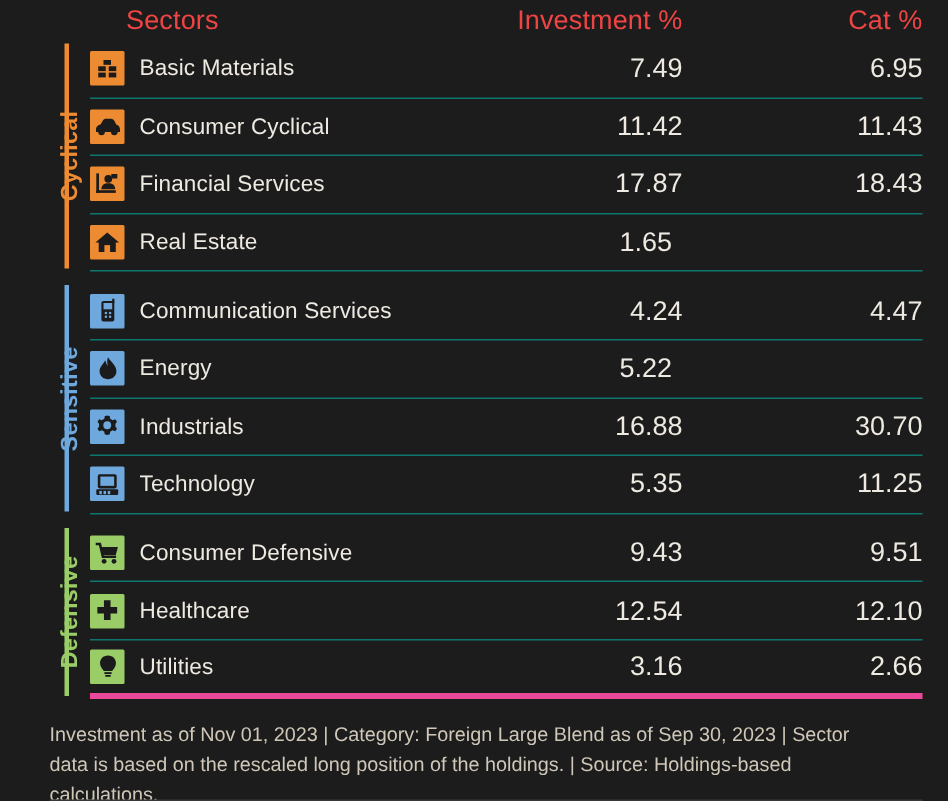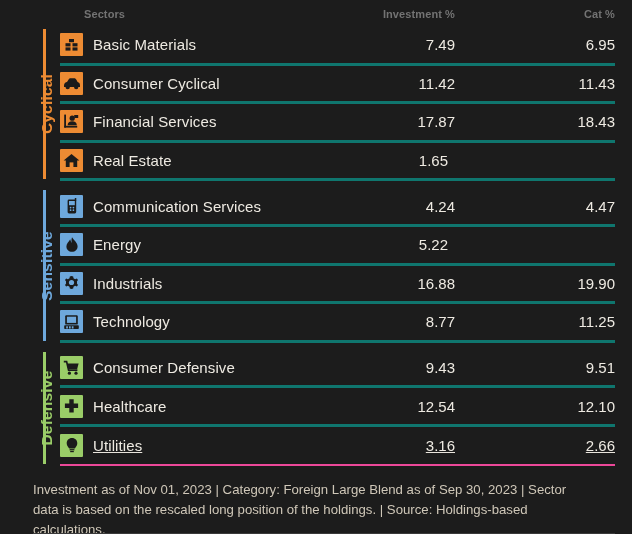--- a/index.html
+++ b/index.html
@@ -26,23 +26,23 @@
   
   .table-header {
     display: flex;
     align-items: center;
     height: 27px;
     padding-left: 33px;
     padding-right: 17px;
     box-sizing: border-box;
   }
   .th {
-    font-size: 11px;
-    font-weight: bold;
-    color: #737373;
+    font-size: 18px;
+    font-weight: normal;
+    color: #ef4444;
     letter-spacing: .1px;
   }
   .th-sectors {
     flex: 0 0 auto;
     width: 275px;
     padding-left: 51px;
     box-sizing: border-box;
   }
   .th-invest {
     flex: 1 1 auto;
@@ -99,26 +99,25 @@
   .group-rows {
     flex: 1 1 auto;
     min-width: 0;
   }
 
   
   .row {
     display: flex;
     align-items: center;
     height: 38.6px;
-    border-bottom: 3px solid #0f766e;
+    border-bottom: 1px solid #0f766e;
     box-sizing: border-box;
   }
   .group:last-child .row:last-child {
-    border-bottom: 2px solid #ec4899;
-    text-decoration: underline;
+    border-bottom: 4px solid #ec4899;
   }
 
   .cell-sector {
     flex: 0 0 auto;
     width: 248px;
     display: flex;
     align-items: center;
     box-sizing: border-box;
   }
   .sector-icon {
@@ -133,21 +132,21 @@
   }
   .sector-icon svg { display: block; }
   .sector-name {
     font-size: 15px;
     color: #eeeae2;
     white-space: nowrap;
     letter-spacing: .1px;
   }
 
   .cell-num {
-    font-size: 15px;
+    font-size: 18px;
     color: #eeeae2;
     text-align: right;
     box-sizing: border-box;
     font-variant-numeric: tabular-nums;
   }
   .cell-invest {
     flex: 1 1 auto;
     padding-right: 20px;
   }
   .cell-cat {
@@ -293,37 +292,37 @@
             <div class="cell-sector">
               <span class="sector-icon" style="background: rgb(110, 168, 220);">
                 <svg width="17" height="17" viewBox="0 0 17 17">
       <path d="M8.5 1 L10.2 1.45 L10.5 3.3 C11.1 3.5 11.6 3.8 12.1 4.2 L13.85 3.55 L15 5.1 L13.9 6.6 C14.05 7.2 14.05 7.8 13.9 8.4 L15 9.9 L13.85 11.45 L12.1 10.8 C11.6 11.2 11.1 11.5 10.5 11.7 L10.2 13.55 L8.5 14 L6.8 13.55 L6.5 11.7 C5.9 11.5 5.4 11.2 4.9 10.8 L3.15 11.45 L2 9.9 L3.1 8.4 C2.95 7.8 2.95 7.2 3.1 6.6 L2 5.1 L3.15 3.55 L4.9 4.2 C5.4 3.8 5.9 3.5 6.5 3.3 L6.8 1.45 Z" fill="#1b1b1b"></path>
       <circle cx="8.5" cy="7.5" r="2.6" fill="#6EA8DC"></circle>
     </svg>
               </span>
               <span class="sector-name">Industrials</span>
             </div>
             <div class="cell-num cell-invest">16.88</div>
-            <div class="cell-num cell-cat">19.90</div>
+            <div class="cell-num cell-cat">30.70</div>
           </div>
           <div class="row">
             <div class="cell-sector">
               <span class="sector-icon" style="background: rgb(110, 168, 220);">
                 <svg width="17" height="16" viewBox="0 0 17 16">
       <rect x="2.2" y="1.2" width="12.6" height="9.4" rx="1.2" fill="#1b1b1b"></rect>
       <rect x="3.9" y="2.7" width="9.2" height="6.2" fill="#6EA8DC"></rect>
       <rect x="1.2" y="11.2" width="14.6" height="3.8" rx="0.8" fill="#1b1b1b"></rect>
       <rect x="3.2" y="12.3" width="1.7" height="2.2" fill="#6EA8DC"></rect>
       <rect x="6" y="12.3" width="1.7" height="2.2" fill="#6EA8DC"></rect>
       <rect x="8.8" y="12.3" width="1.7" height="2.2" fill="#6EA8DC"></rect>
     </svg>
               </span>
               <span class="sector-name">Technology</span>
             </div>
-            <div class="cell-num cell-invest">8.77</div>
+            <div class="cell-num cell-invest">5.35</div>
             <div class="cell-num cell-cat">11.25</div>
           </div>
         </div>
       </div>
       <div class="group">
         <div class="group-tab">
           <div class="group-bar" style="background: rgb(154, 205, 104);"></div>
           <div class="group-label" style="color: rgb(154, 205, 104);">Defensive</div>
         </div>
         <div class="group-rows">

